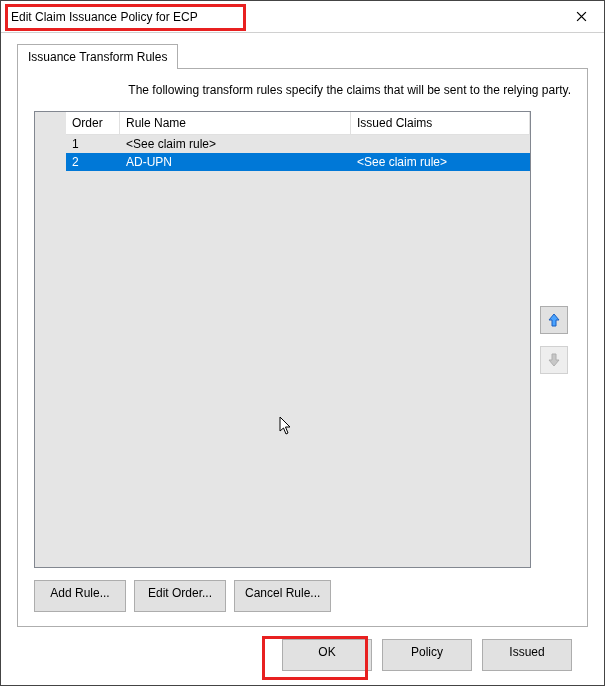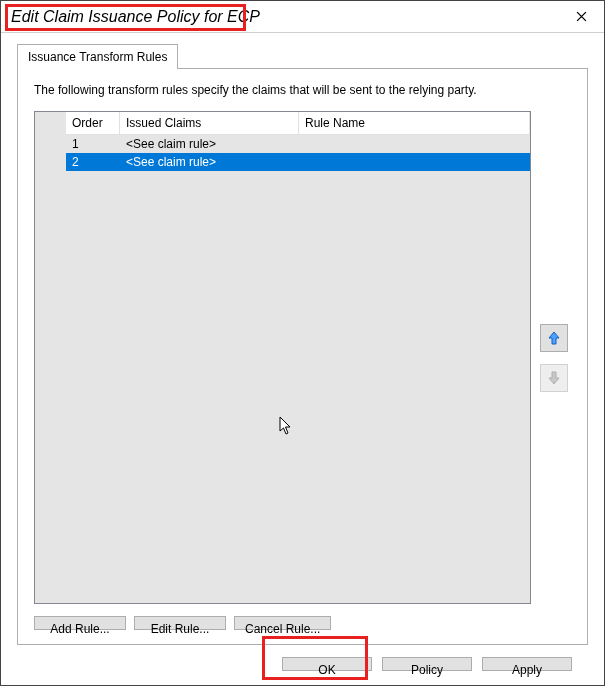--- a/index.html
+++ b/index.html
@@ -1,43 +1,43 @@
 <!DOCTYPE html>
 <html><head>
   <meta charset="utf-8">
   <style>
     * { box-sizing:border-box; font-family:"Segoe UI",Tahoma,sans-serif; font-size:12px; }
     body { margin:0; background:#fff; }
     .window { width:605px; height:686px; border:1px solid #444; position:relative; background:#fff; display:flex; flex-direction:column; }
     .titlebar { height:32px; display:flex; align-items:center; padding:0 0 0 10px; border-bottom:1px solid #d0d0d0; position:relative; }
-    .titlebar-title { font-size:16px; color:#000;font-style:italic; }
+    .titlebar-title { font-size:12px; color:#000; }
     .title-highlight { position:absolute; left:4px; top:3px; width:241px; height:27px; border:3px solid #E82020; pointer-events:none; }
     .close-btn { margin-left:auto; width:46px; height:31px; display:flex; align-items:center; justify-content:center; cursor:default; }
     .close-btn svg { width:11px; height:11px; }
     .client { flex:1; padding:10px 16px 14px 16px; display:flex; flex-direction:column; position:relative; }
     .tabs { display:flex; }
     .tab { border:1px solid #aeaeae; border-bottom:none; background:#fff; padding:5px 10px 5px 10px; position:relative; top:1px; z-index:2; font-size:12px;text-align:right; }
     .panel { flex:1; border:1px solid #aeaeae; background:#fff; padding:14px 16px 14px 16px; display:flex; flex-direction:column; position:relative; }
-    .description { margin-bottom:14px; color:#000; }
+    .description { margin-bottom:14px; color:#000;text-align:right; }
     .grid-wrap { position:relative; flex:1; display:flex; }
     .listview { flex:1; border:1px solid #828790; background:#e5e5e5; display:flex; flex-direction:column; overflow:hidden;padding-left:31px; }
     .lv-header { display:flex; background:#fff; border-bottom:1px solid #e0e0e0; }
     .lv-header .col { padding:4px 6px; border-right:1px solid #e0e0e0; white-space:nowrap; overflow:hidden; }
     .lv-body { flex:1; overflow:auto; }
     .lv-row { display:flex; }
     .lv-row .col { padding:2px 6px; white-space:nowrap; overflow:hidden; }
     .lv-row.selected { background:#0078D7; color:#fff; }
     .col-order { width:54px; }
     .col-name  { width:231px; }
     .col-issued { flex:1; }
     .side-buttons { width:34px; display:flex; flex-direction:column; align-items:center; justify-content:center; gap:12px; margin-left:6px; }
     .sq-btn { width:28px; height:28px; border:1px solid #adadad; background:#e1e1e1; display:flex; align-items:center; justify-content:center; }
     .sq-btn.disabled { opacity:.55; }
     .rule-buttons { display:flex; gap:8px; margin-top:12px; }
-    .btn { min-width:92px; height:14px; border:1px solid #adadad; background:#e1e1e1; text-align:center; padding:0 10px; line-height:24px; cursor:default; }
+    .btn { min-width:92px; height:32px; border:1px solid #adadad; background:#e1e1e1; text-align:center; padding:0 10px; line-height:24px; cursor:default; }
     .dlg-buttons { display:flex; justify-content:flex-end; gap:10px; padding:12px 16px 0 16px;align-items:center; }
     .dlg-buttons .btn { min-width:90px; }
     .ok-highlight { position:absolute; right:236px; bottom:5px; width:106px; height:44px; border:3px solid #E82020; pointer-events:none; }
     .cursor { position:absolute; left:245px; top:305px; width:14px; height:20px; pointer-events:none; }
   </style>
 </head>
 <body>
 
 <div class="window">
   <div class="titlebar">
@@ -57,30 +57,31 @@
       </div>
     </div>
 
     <div class="panel">
       <div class="description">The following transform rules specify the claims that will be sent to the relying party.</div>
 
       <div class="grid-wrap">
         <div class="listview">
           <div class="lv-header">
             <div class="col col-order">Order</div>
+            <div class="col col-name">Rule Name</div>
             <div class="col col-issued">Issued Claims</div>
-            <div class="col col-name">Rule Name</div>
           </div>
           <div class="lv-body">
             <div class="lv-row">
               <div class="col col-order">1</div>
               <div class="col col-issued">&lt;See claim rule&gt;</div>
             </div>
             <div class="lv-row selected">
               <div class="col col-order">2</div>
+              <div class="col col-name">AD-UPN</div>
               <div class="col col-issued">&lt;See claim rule&gt;</div>
             </div>
           </div>
         </div>
 
         <div class="side-buttons">
           <div class="sq-btn">
             <svg width="16" height="16" viewBox="0 0 16 16">
               <path d="M8 2 L13 8 L10 8 L10 14 L6 14 L6 8 L3 8 Z" fill="#4aa3ff" stroke="#1a5fbf" stroke-width="1"></path>
             </svg>
@@ -92,26 +93,26 @@
           </div>
         </div>
 
         <svg class="cursor" viewBox="0 0 14 20">
           <path d="M1 1 L1 15 L4.5 12 L7 18 L9 17 L6.5 11 L11 11 Z" fill="#fff" stroke="#000" stroke-width="1"></path>
         </svg>
       </div>
 
       <div class="rule-buttons">
         <div class="btn">Add Rule...</div>
-        <div class="btn">Edit Rule...</div>
+        <div class="btn">Edit Order...</div>
         <div class="btn">Cancel Rule...</div>
       </div>
     </div>
 
     <div class="dlg-buttons">
       <div class="btn">OK</div>
       <div class="btn">Policy</div>
-      <div class="btn">Apply</div>
+      <div class="btn">Issued</div>
     </div>
 
     <div class="ok-highlight"></div>
   </div>
 </div>
 
 </body></html>

